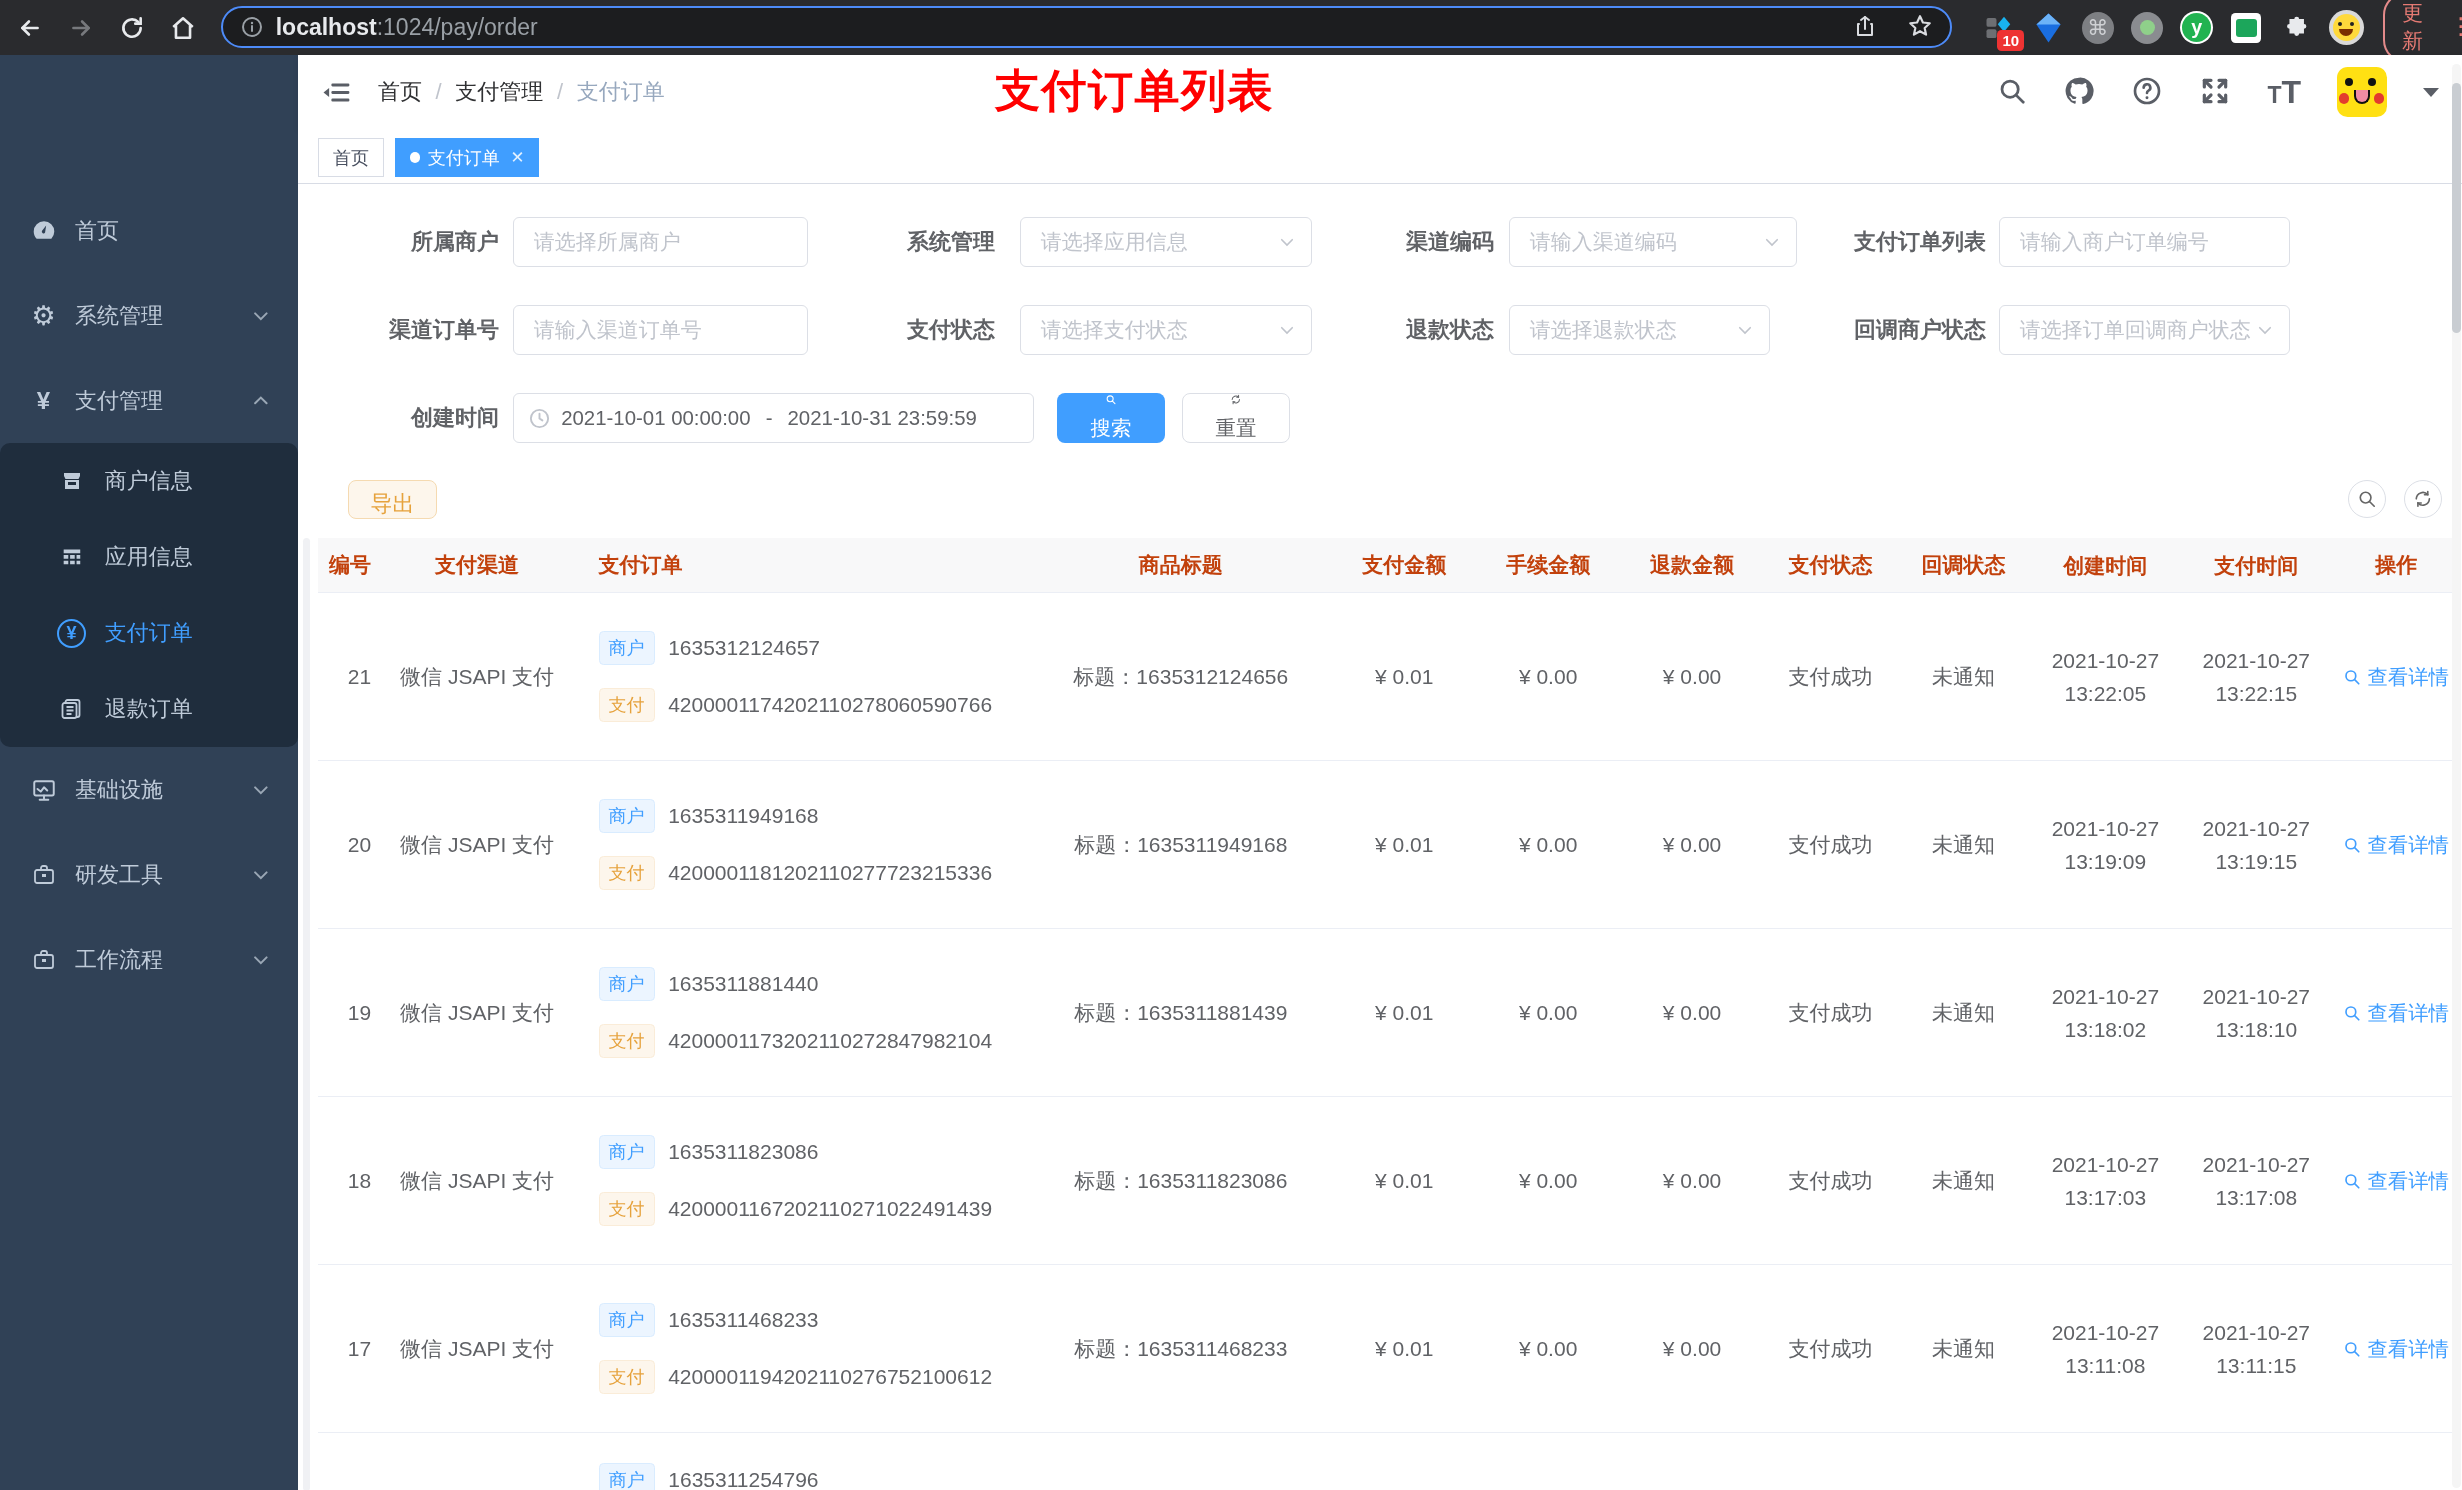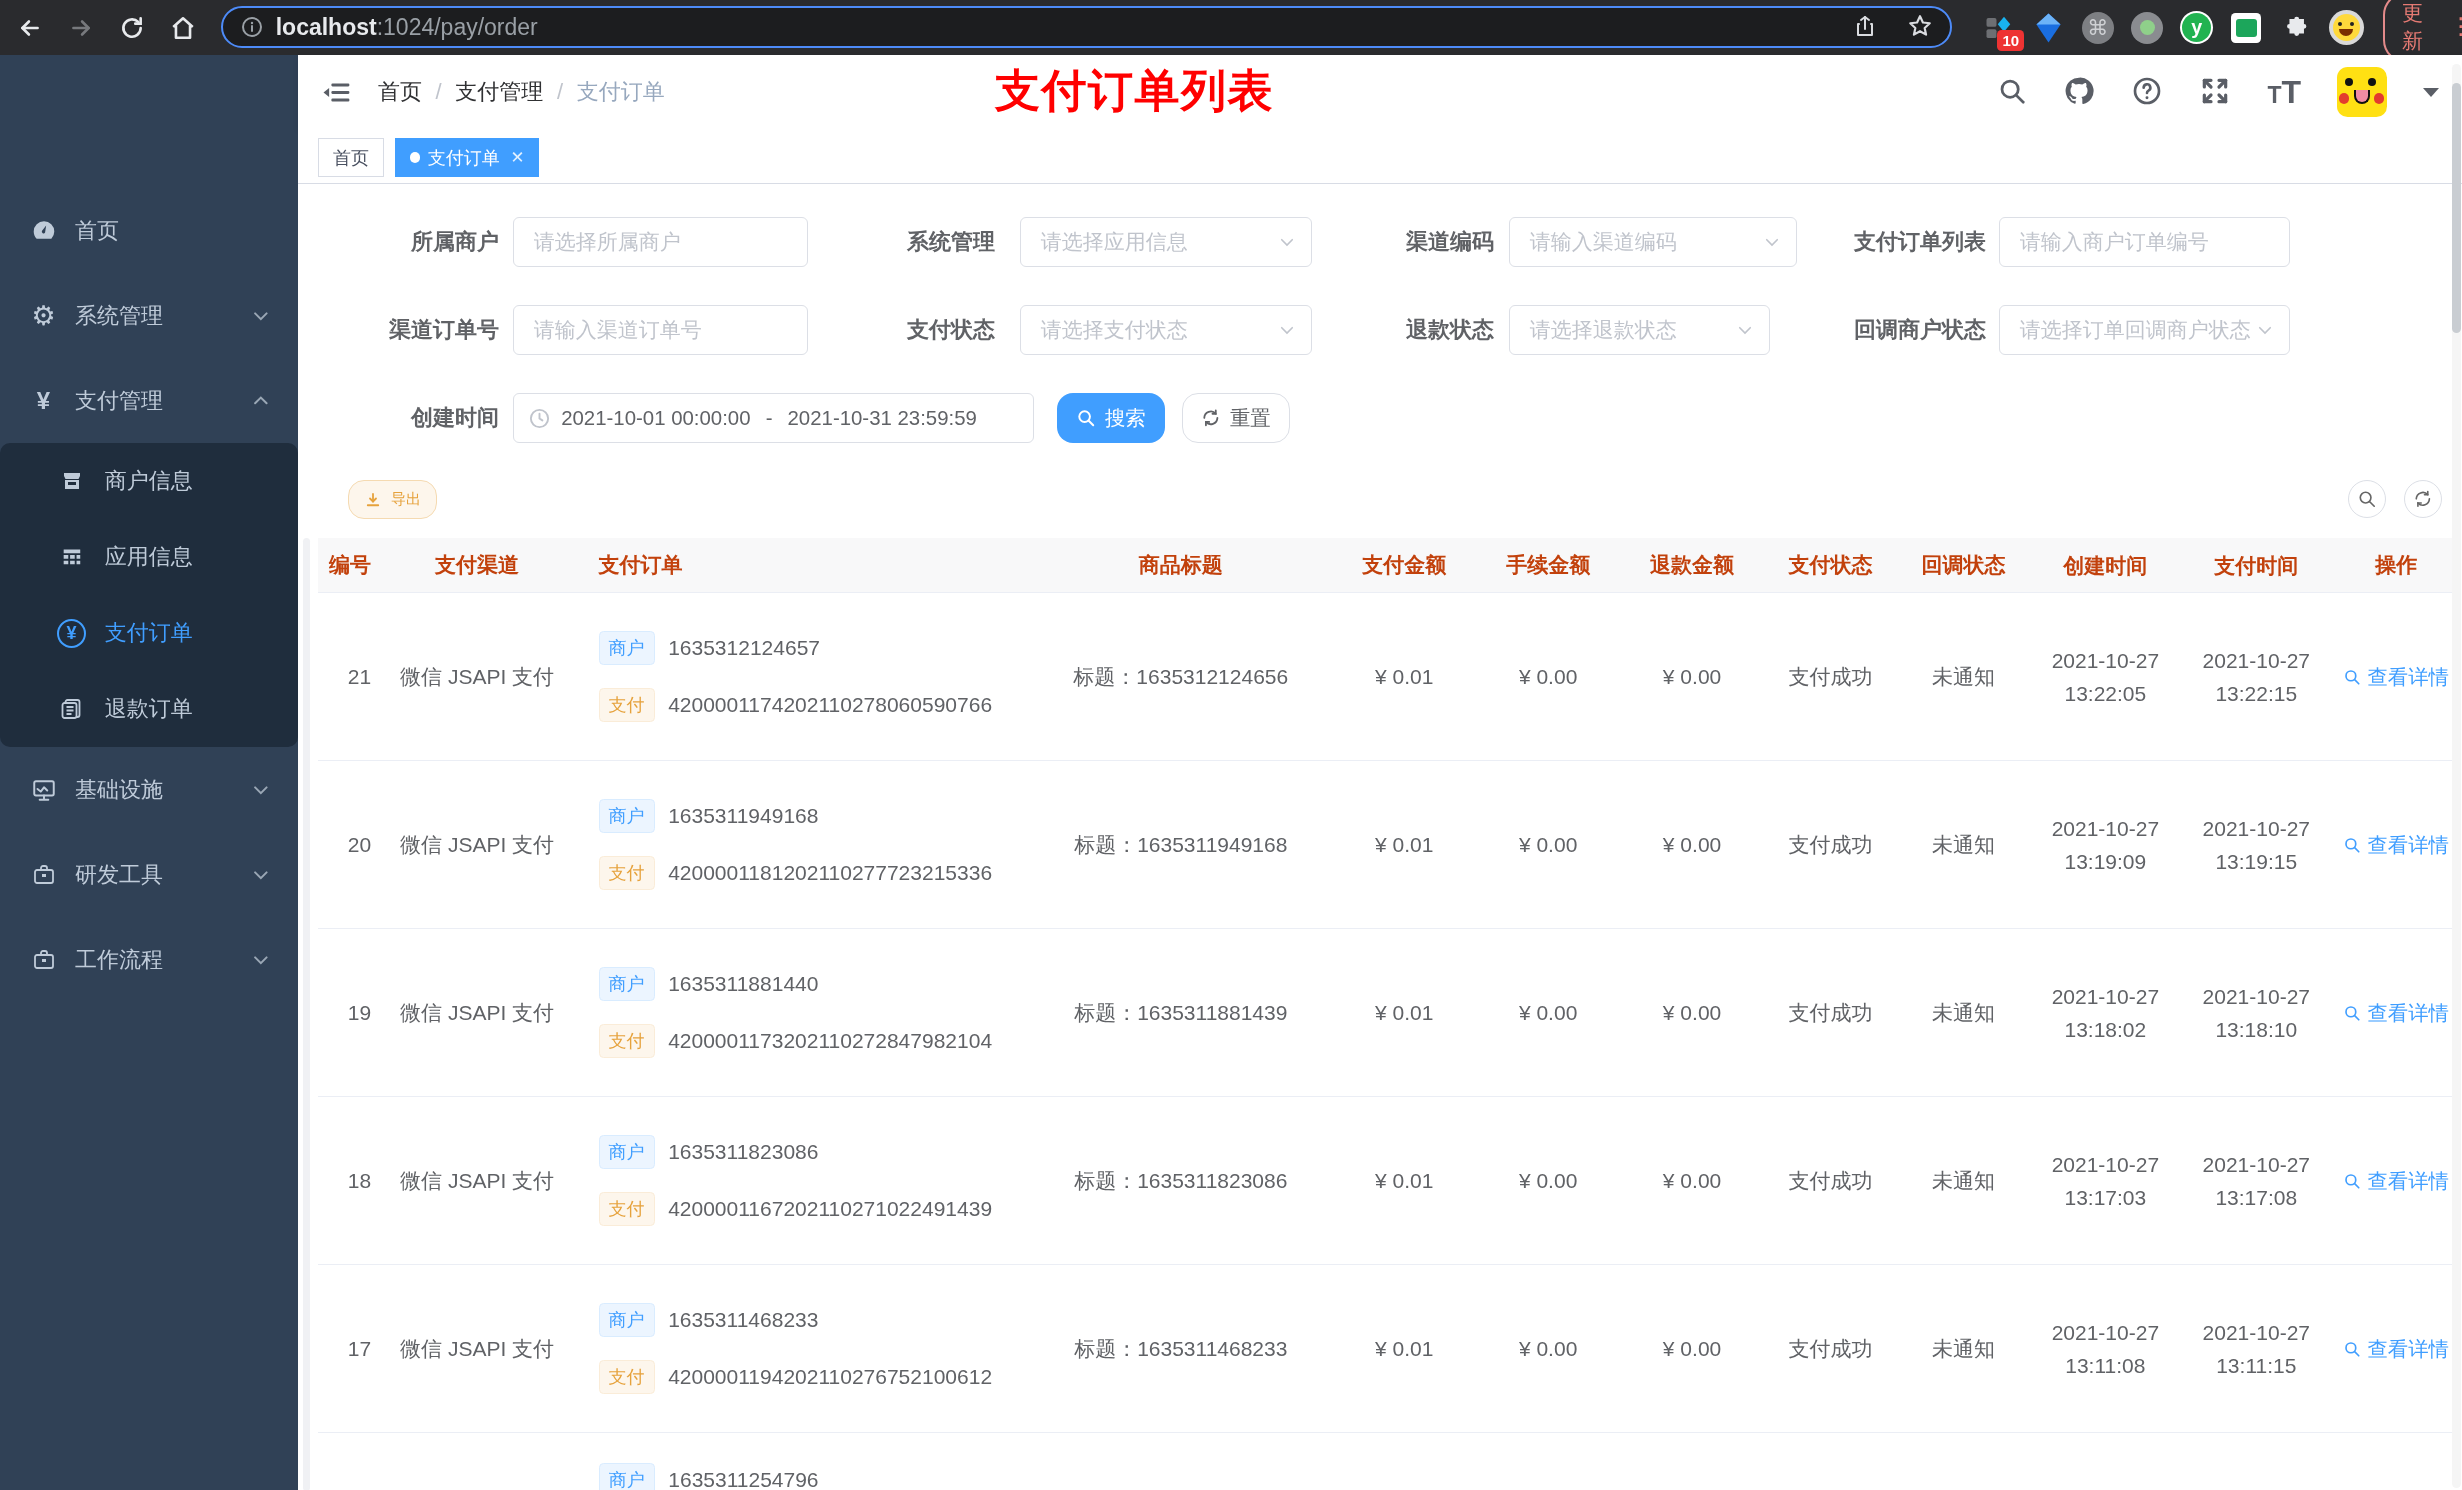--- a/index.html
+++ b/index.html
@@ -76,24 +76,24 @@
   .tag .x { margin-left:10.6px; font-size:16.7px; opacity:.85; }
 
   
   .flabel { position:absolute; height:50px; line-height:50px; text-align:right; color:#606266; font-size:22px; font-weight:700; }
   .ffield { position:absolute; height:50px; border:0.8px solid #dcdfe6; border-radius:6px; background:#fff; font-size:21px; color:#606266; padding:0 19.7px; outline:none; }
   .ffield::placeholder { color:#c0c4cc; }
   .fselect { position:absolute; height:50px; border:0.8px solid #dcdfe6; border-radius:6px; background:#fff; display:flex; align-items:center; padding:0 19.7px; cursor:pointer; }
   .fselect .ph { color:#c0c4cc; font-size:21px; }
   .fselect .sel-chev { position:absolute; right:15px; color:#c0c4cc; display:flex; }
   .daterange { position:absolute; height:50px; border:0.8px solid #dcdfe6; border-radius:6px; background:#fff; display:flex; align-items:center; padding:0 13.6px; font-size:20.4px; color:#606266; gap:10.6px; }
-  .btn { position:absolute; height:50px; border-radius:16px; font-size:20.4px; display:flex; align-items:center; justify-content:center; gap:9px; cursor:pointer; border:0.8px solid transparent; }
+  .btn { position:absolute; height:50px; border-radius:8px; font-size:20.4px; display:flex; align-items:center; justify-content:center; gap:9px; cursor:pointer; border:0.8px solid transparent;flex-direction:column; }
   .btn-primary { background:#409eff; color:#fff; }
   .btn-plain { background:#fff; border-color:#dcdfe6; color:#606266; }
-  .btn-warn { background:#fdf6ec; border-color:#f5dab1; color:#e6a23c; height:39px; font-size:15px; }
+  .btn-warn { background:#fdf6ec; border-color:#f5dab1; color:#e6a23c; height:39px; font-size:22px; }
   .circ-btn { position:absolute; width:38px; height:38px; border-radius:50%; border:0.8px solid #dcdfe6; background:#fff; color:#666; display:flex; align-items:center; justify-content:center; cursor:pointer; }
 
   
   .table { position:absolute; left:19.7px; top:483px; width:2143px; }
   .left-strip { position:absolute; left:4.5px; top:483px; width:7.6px; height:953px; background:#f0f1f4; border-radius:3.8px; }
   .t-head { display:flex; background:#f8f8f9; height:55px; align-items:center; color:#c2410c; font-size:21px; font-weight:700; border-bottom:0.8px solid #ebeef5;justify-content:center; }
   .t-row { display:flex; height:168px; align-items:center; color:#606266; font-size:21px; border-bottom:0.8px solid #ebeef5; }
   .t-row.partial { height:58px; overflow:hidden; align-items:flex-start; padding-top:29px; border-bottom:none; }
   .c-id { width:61px; text-align:right; padding-right:7.6px; }
   .c-ch { width:197px; text-align:center; }

